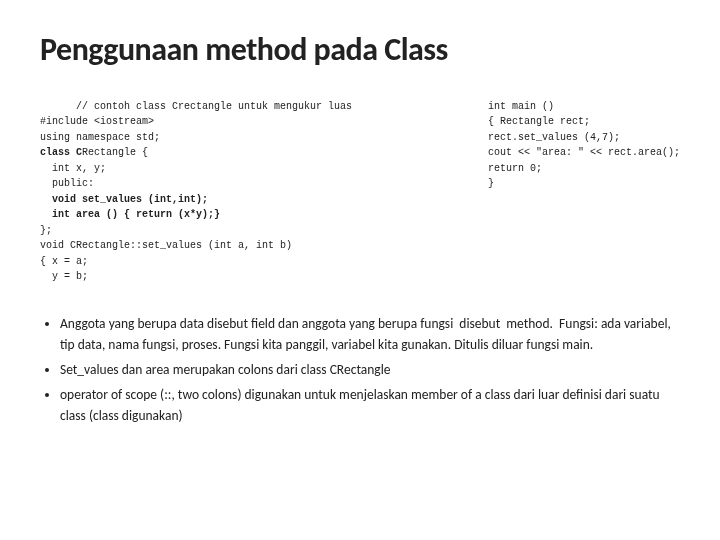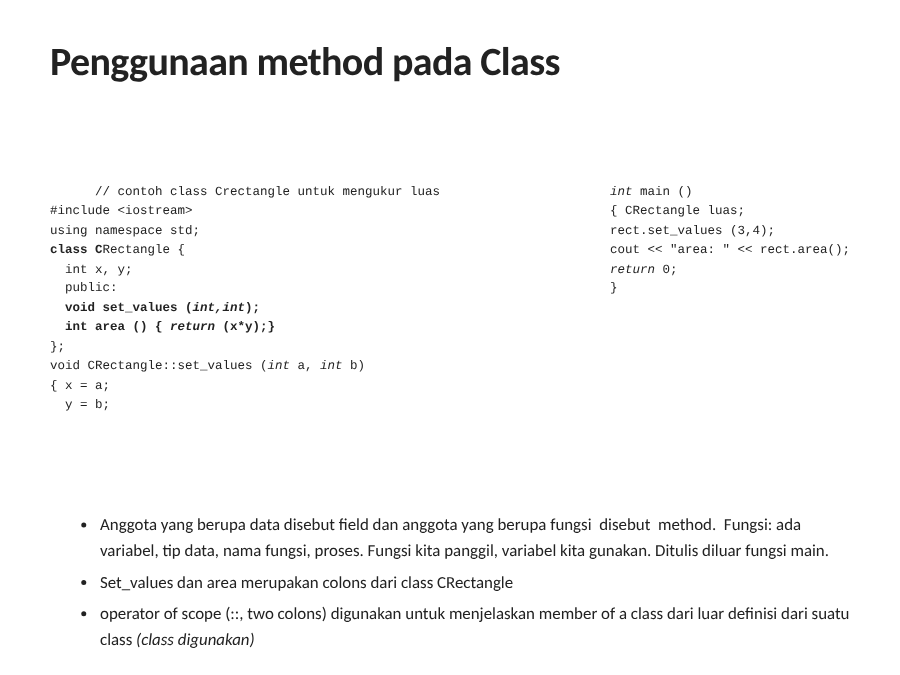--- a/index.html
+++ b/index.html
@@ -1,15 +1,15 @@
 <!DOCTYPE html>
 <html><head>
   <meta charset="utf-8">
   <style>
-    * { margin: 0; padding: 0; box-sizing: border-box; gap: 48px; }
+    * { margin: 0; padding: 0; box-sizing: border-box; }
     body {
       width: 720px;
       height: 540px;
       background: #ffffff;
       font-family: 'Calibri', 'Segoe UI', Arial, sans-serif;
       overflow: hidden;
     }
     .slide {
       width: 720px;
       height: 540px;
@@ -51,24 +51,22 @@
     .bullet-list {
       margin-top: 4px;
       padding-left: 20px;
       list-style: disc;
       color: #222;
     }
     .bullet-list li {
       font-size: 13.5px;
       line-height: 1.55;
       margin-bottom: 4px;
-      margin-left: 20px;
     }
     .italic {
-      font-style: italic;
       text-align: center;
     }
   </style>
 </head>
 <body>
 
 <div class="slide">
   <div class="title">Penggunaan method pada Class</div>
 
   <div class="code-section">
@@ -81,22 +79,22 @@
 <span>  public:</span>
 <span>  <span class="bold-code">void set_values (<span class="italic">int,int</span>);</span></span>
 <span>  <span class="bold-code">int area () { <span class="italic">return</span> (x*y);}</span></span>
 <span>};</span>
 <span>void CRectangle::set_values (<span class="italic">int</span> a, <span class="italic">int</span> b)</span>
 <span>{ x = a;</span>
 <span>  y = b;</span>
     </div>
     <div class="code-right">
 <span><span class="italic">int</span> main ()</span>
-<span>{ CRectangle luas;</span>
-<span>rect.set_values (3,4);</span>
+<span>{ Rectangle rect;</span>
+<span>rect.set_values (4,7);</span>
 <span>cout &lt;&lt; "area: " &lt;&lt; rect.area();</span>
 <span><span class="italic">return</span> 0;</span>
 <span>}</span>
     </div>
   </div>
 
   <ul class="bullet-list">
     <li>Anggota yang berupa data disebut field dan anggota yang berupa fungsi&nbsp; disebut&nbsp; method.&nbsp; Fungsi: ada variabel, tip data, nama fungsi, proses. Fungsi kita panggil, variabel kita gunakan. Ditulis diluar fungsi main.</li>
     <li>Set_values dan area merupakan colons dari class CRectangle</li>
     <li>operator of scope (::, two colons) digunakan untuk menjelaskan member of a class dari luar definisi dari suatu class <span class="italic">(class digunakan)</span></li>

